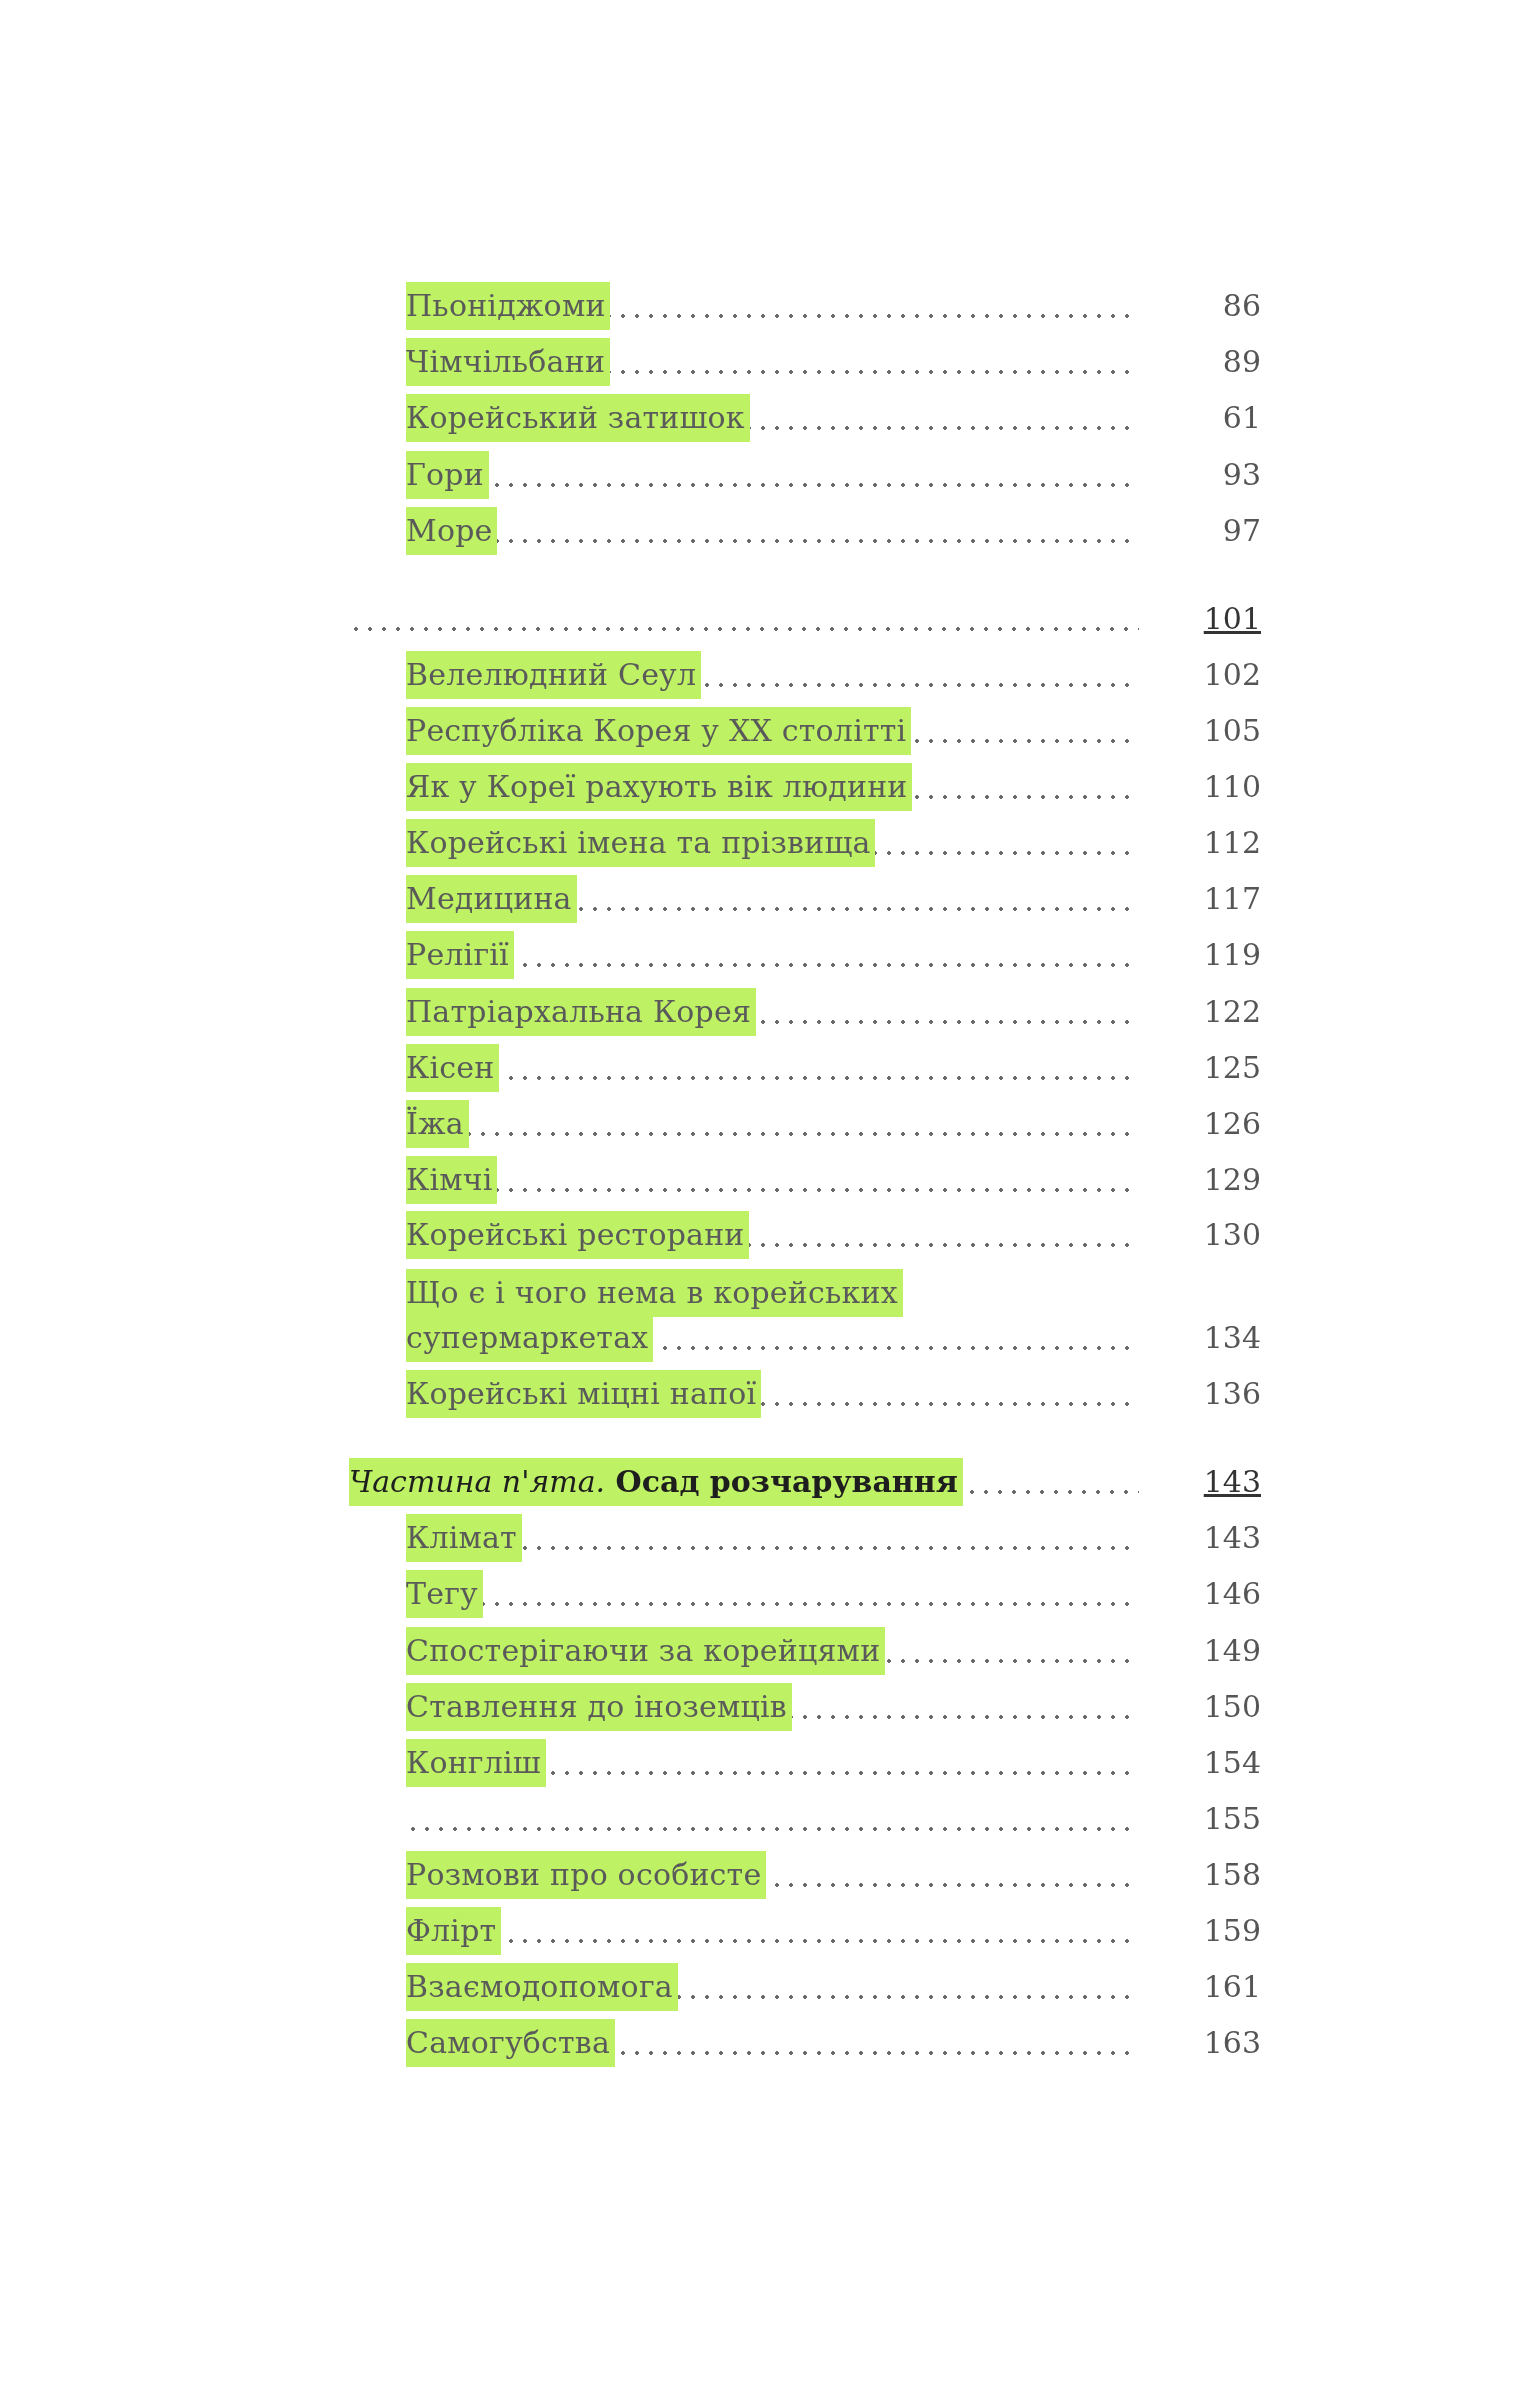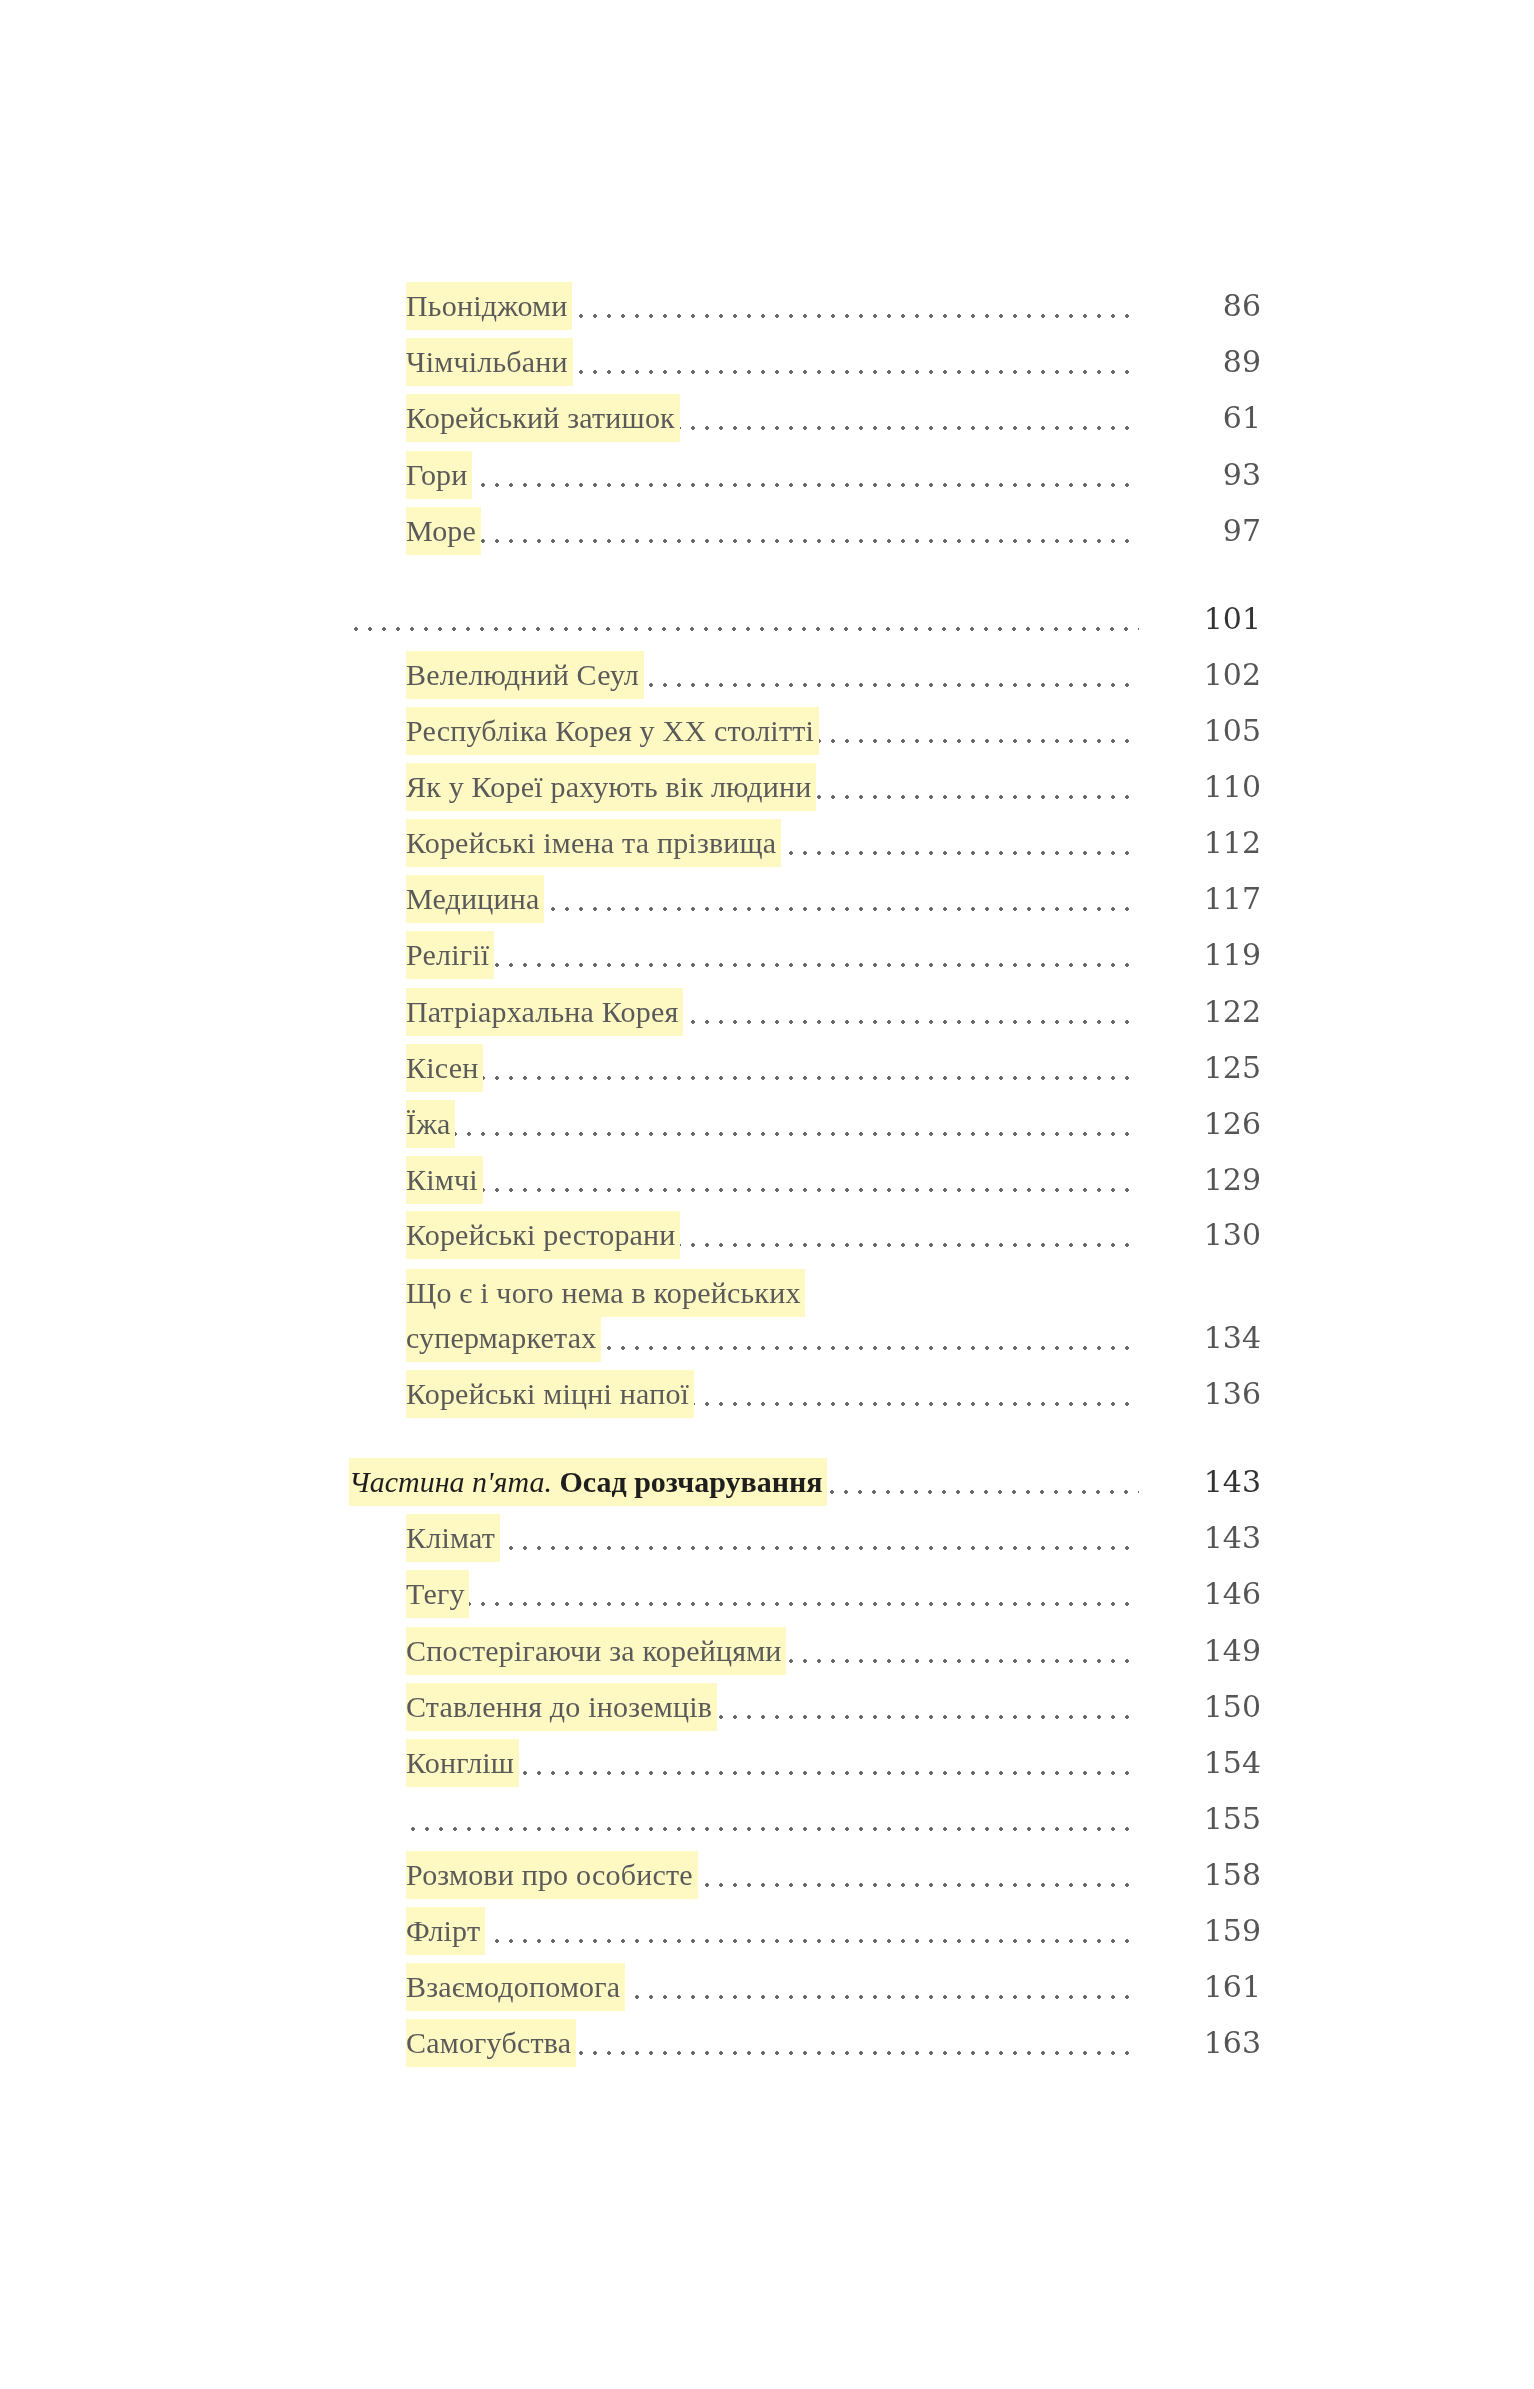--- a/index.html
+++ b/index.html
@@ -1,34 +1,34 @@
 <!DOCTYPE html>
 <html style="font-size:12.8px"><head>
 <meta charset="utf-8">
 <style>
   html, body { margin: 0; padding: 0; background: #ffffff; }
   body { width: 1534px; height: 2389px; position: relative; overflow: hidden;
          font-family: "DejaVu Serif", "Liberation Serif", serif; }
   .toc { position: absolute; left: 0; top: 0; width: 1534px; }
   .row { position: absolute; left: 0; width: 1534px; height: 48px; }
   .row .label { position: absolute; top: 0; white-space: nowrap; font-size: 30px;
-                line-height: 48px; background: #fef9c3; padding-right: 4.8px; z-index: 2; font-family: Liberation Serif, serif; }
+                line-height: 48px; background: #bef264; padding-right: 4.8px; z-index: 2; }
   .row .leader { position: absolute; top: 0; height: 48px; z-index: 1;
                  background-image: radial-gradient(circle, #6a6a6a 1.8px, transparent 2.1px);
                  background-size: 14px 8px; background-repeat: repeat-x;
                  background-position: 0 30px; }
   .row .page { position: absolute; top: 0; right: 273px; font-size: 30px;
                line-height: 48px; }
   .entry .label { left: 406px; color: #5a5a5a; letter-spacing: 0.2px; }
   .entry .leader { left: 406px; width: 733px; }
   .entry .page { color: #555; }
   .heading .label { left: 349px; color: #1e1e1e; font-weight: bold; }
   .heading .label .part { font-style: italic; font-weight: normal; color: #1e1e1e; }
   .heading .leader { left: 349px; width: 790px; }
-  .heading .page { color: #333; }
+  .heading .page { color: #333; text-decoration: underline; }
 </style>
 </head>
 <body>
 
 <div class="toc">
 
   <div class="row entry" style="top:282px">
     <span class="leader"></span>
     <span class="label">Пьоніджоми</span>
     <span class="page">86</span>

